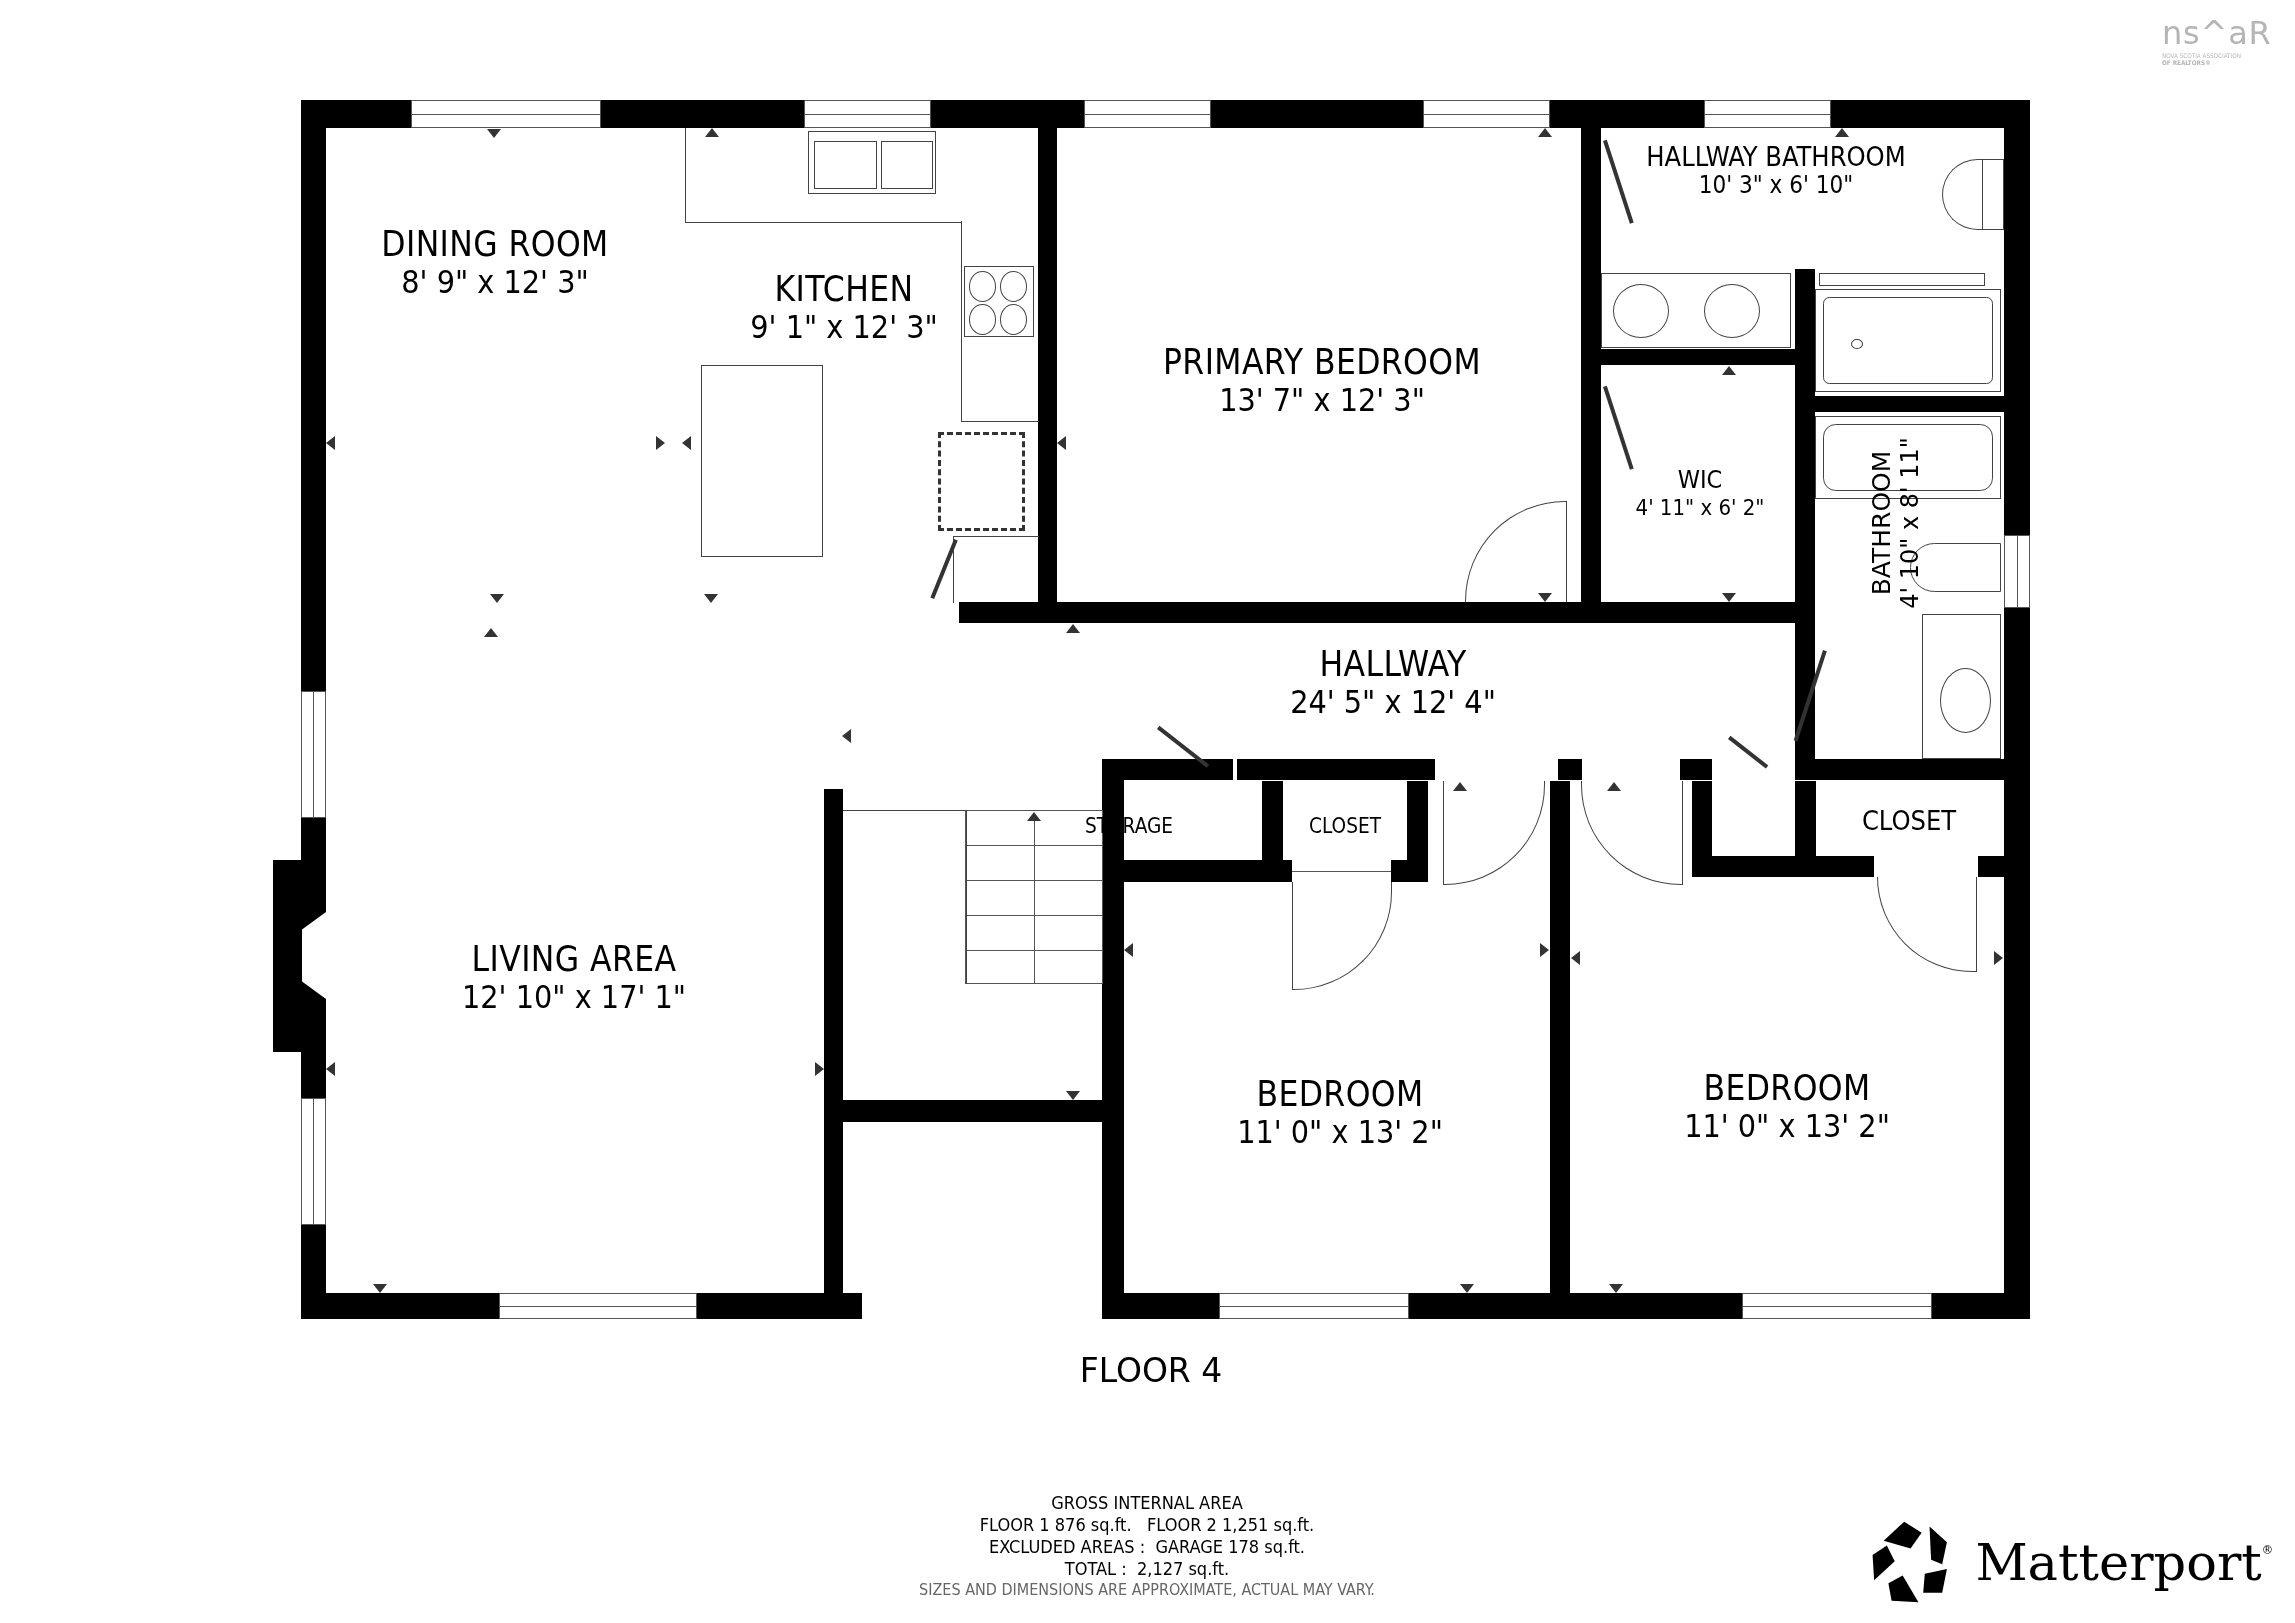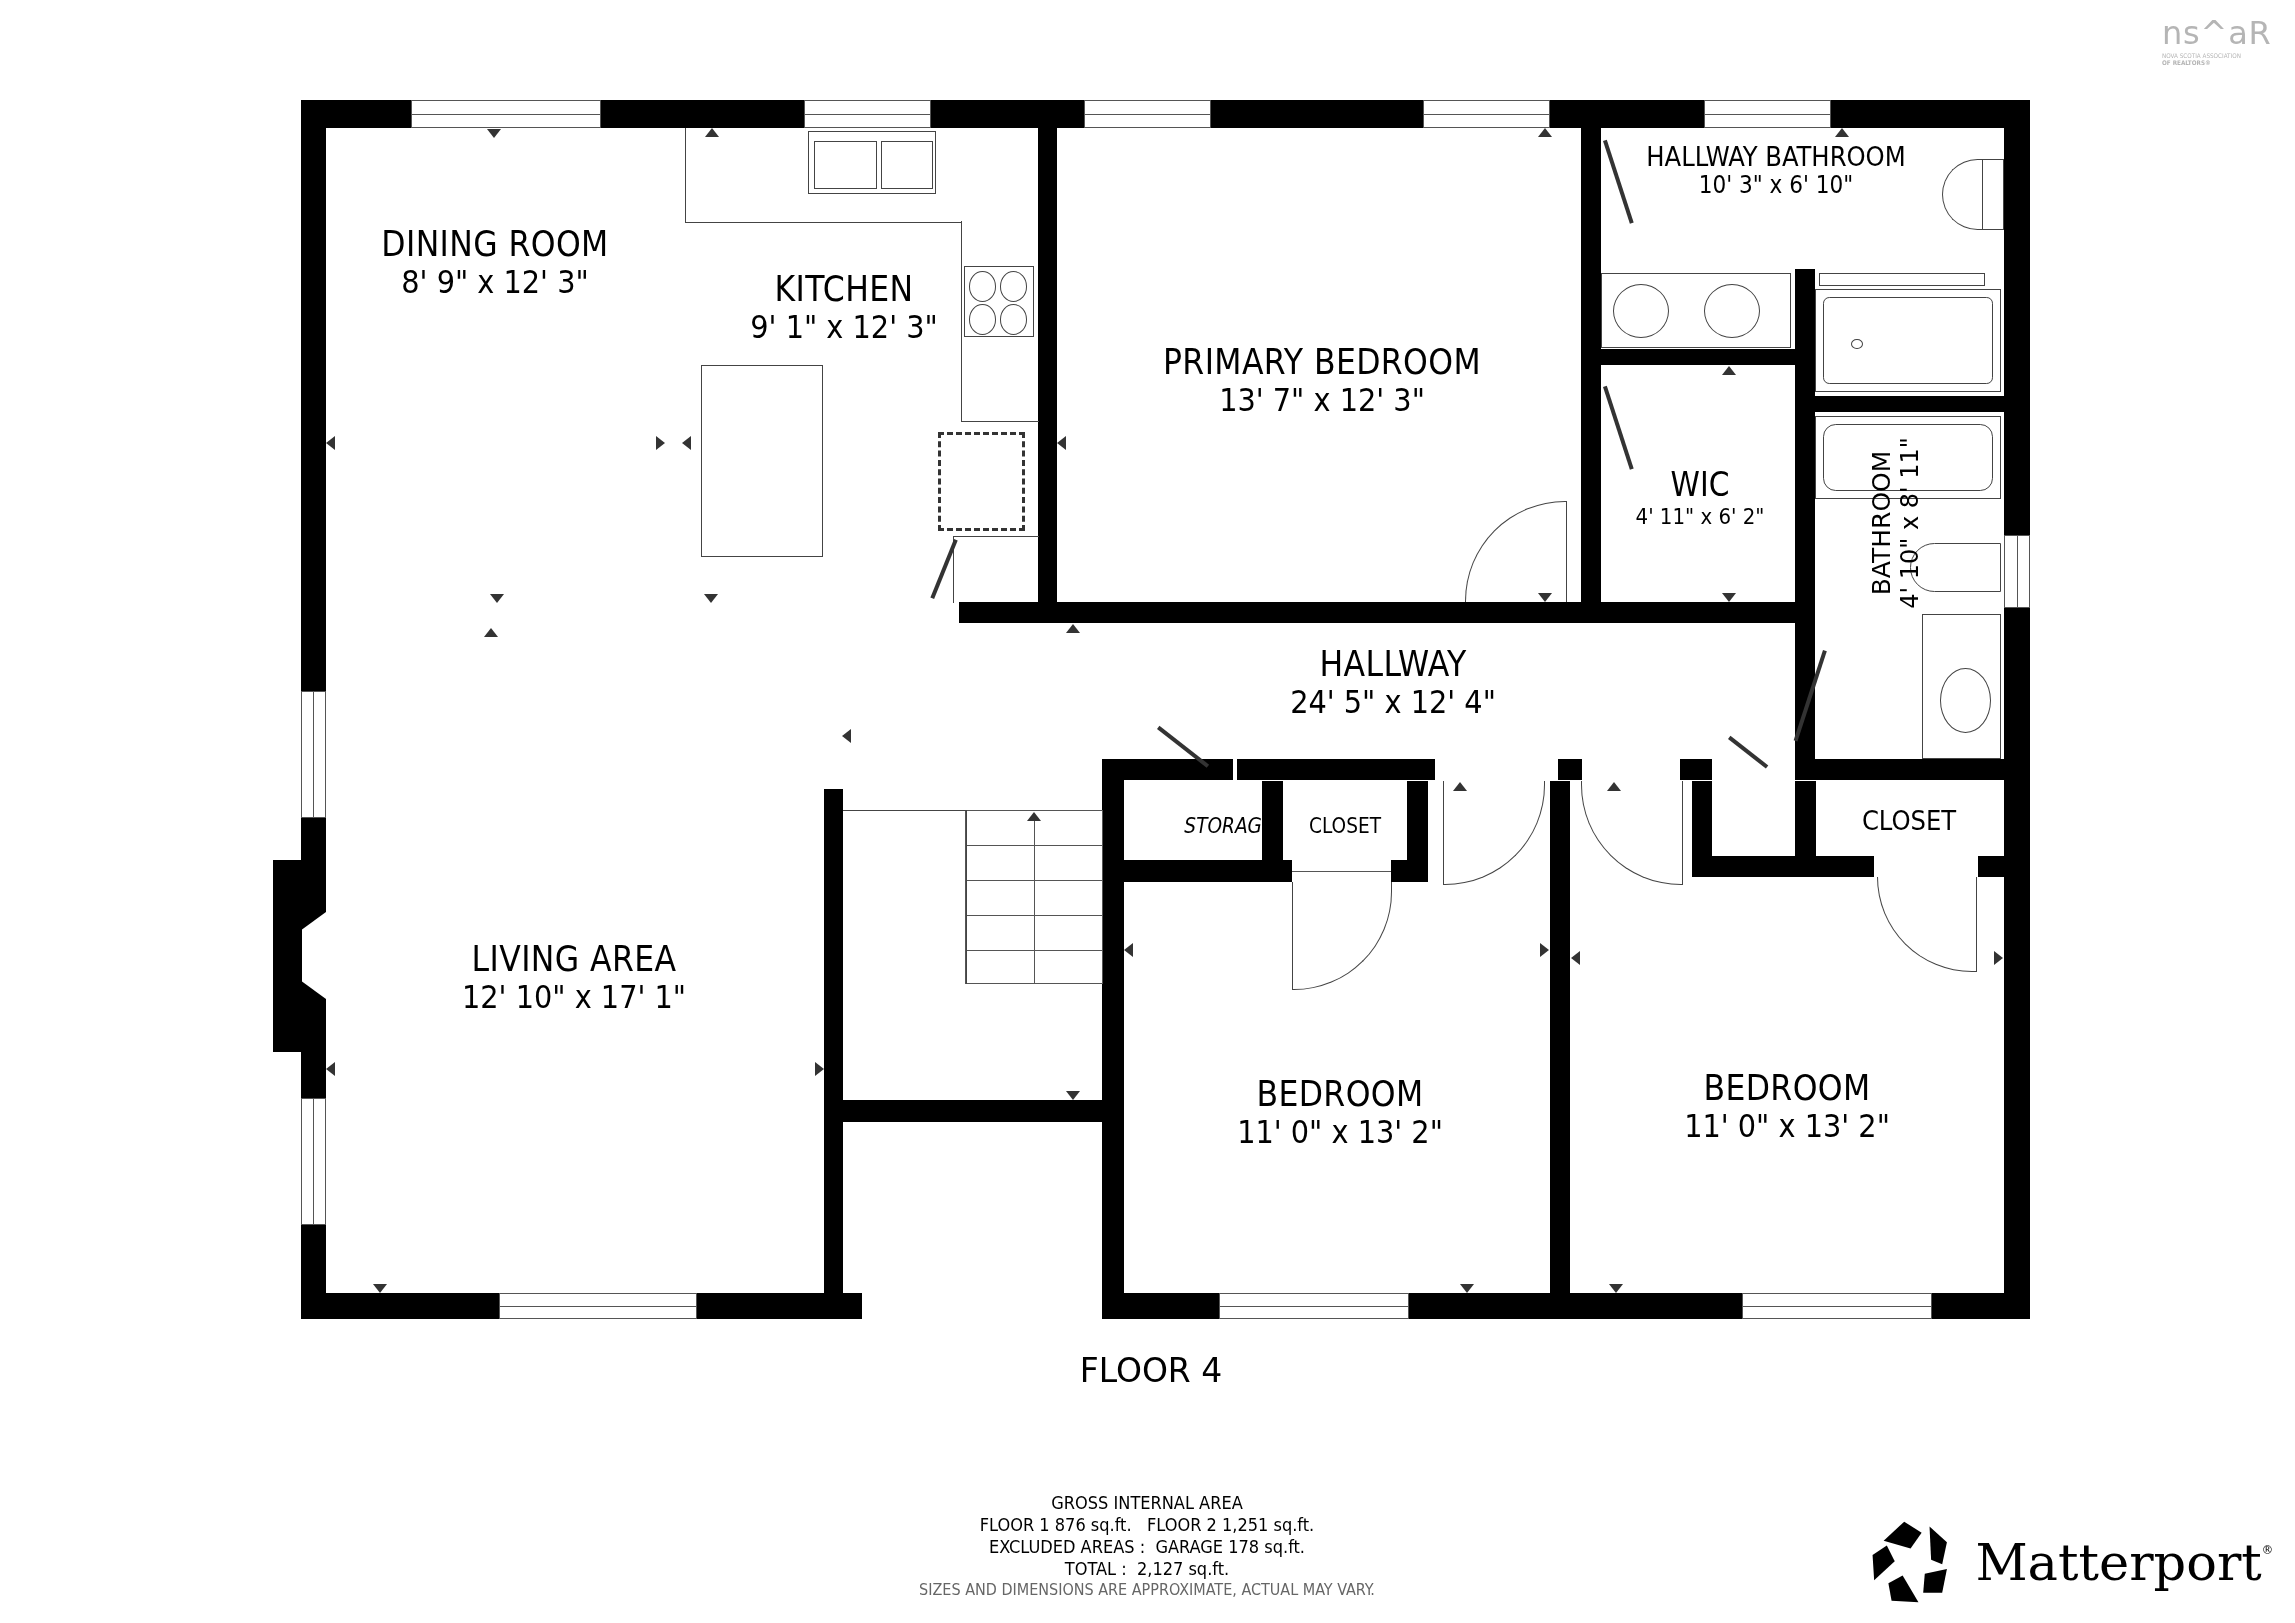--- a/index.html
+++ b/index.html
@@ -185,36 +185,36 @@
   </div>
   <div class="label" style="left:1322px; top:342px;">
     <div class="room-name">PRIMARY BEDROOM</div>
     <div class="room-dim">13' 7" x 12' 3"</div>
   </div>
   <div class="label" style="left:1776px; top:141px;">
     <div class="small-name" style="font-size:27px;">HALLWAY BATHROOM</div>
     <div class="small-name" style="font-size:24px;">10' 3" x 6' 10"</div>
   </div>
   <div class="label" style="left:1700px; top:466px;">
-    <div style="font-size:33px;">WIC</div>
+    <div style="font-size:25px;">WIC</div>
     <div style="font-size:22px;">4' 11" x 6' 2"</div>
   </div>
   <div class="abs" style="left:1867px; top:614px; transform:rotate(-90deg); transform-origin:left top; text-align:center; width:182px;">
     <div style="font-size:25px; font-family:'DejaVu Sans', sans-serif;">BATHROOM</div>
     <div style="font-size:24px; font-family:'DejaVu Sans', sans-serif;">4' 10" x 8' 11"</div>
   </div>
   <div class="label" style="left:1393px; top:644px;">
     <div class="room-name">HALLWAY</div>
     <div class="room-dim">24' 5" x 12' 4"</div>
   </div>
   <div class="label" style="left:574px; top:939px;">
     <div class="room-name">LIVING AREA</div>
     <div class="room-dim">12' 10" x 17' 1"</div>
   </div>
-  <div class="label small-name" style="left:1229px; top:815px;font-style:italic;">STORAGE</div>
+  <div class="label small-name" style="left:1129px; top:815px;">STORAGE</div>
   <div class="label small-name" style="left:1345px; top:815px;">CLOSET</div>
   <div class="label" style="left:1909px; top:805px; font-size:27px;">CLOSET</div>
   <div class="label" style="left:1340px; top:1074px;">
     <div class="room-name">BEDROOM</div>
     <div class="room-dim">11' 0" x 13' 2"</div>
   </div>
   <div class="label" style="left:1787px; top:1068px;">
     <div class="room-name">BEDROOM</div>
     <div class="room-dim">11' 0" x 13' 2"</div>
   </div>

